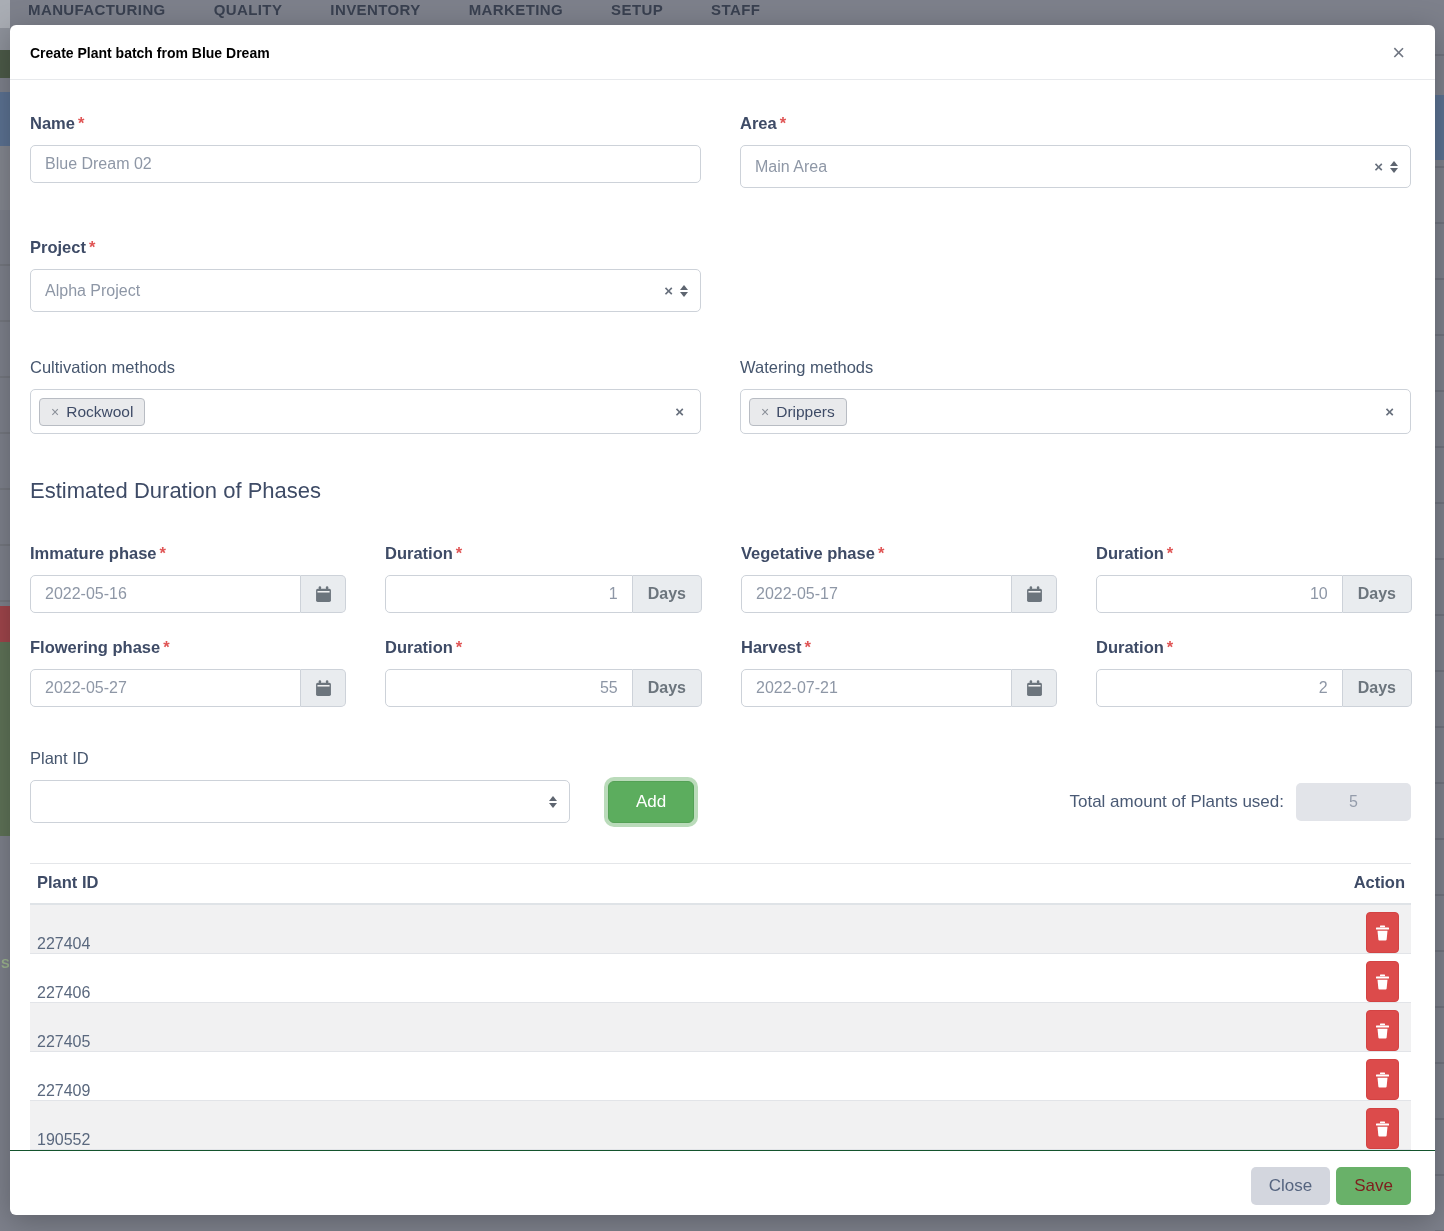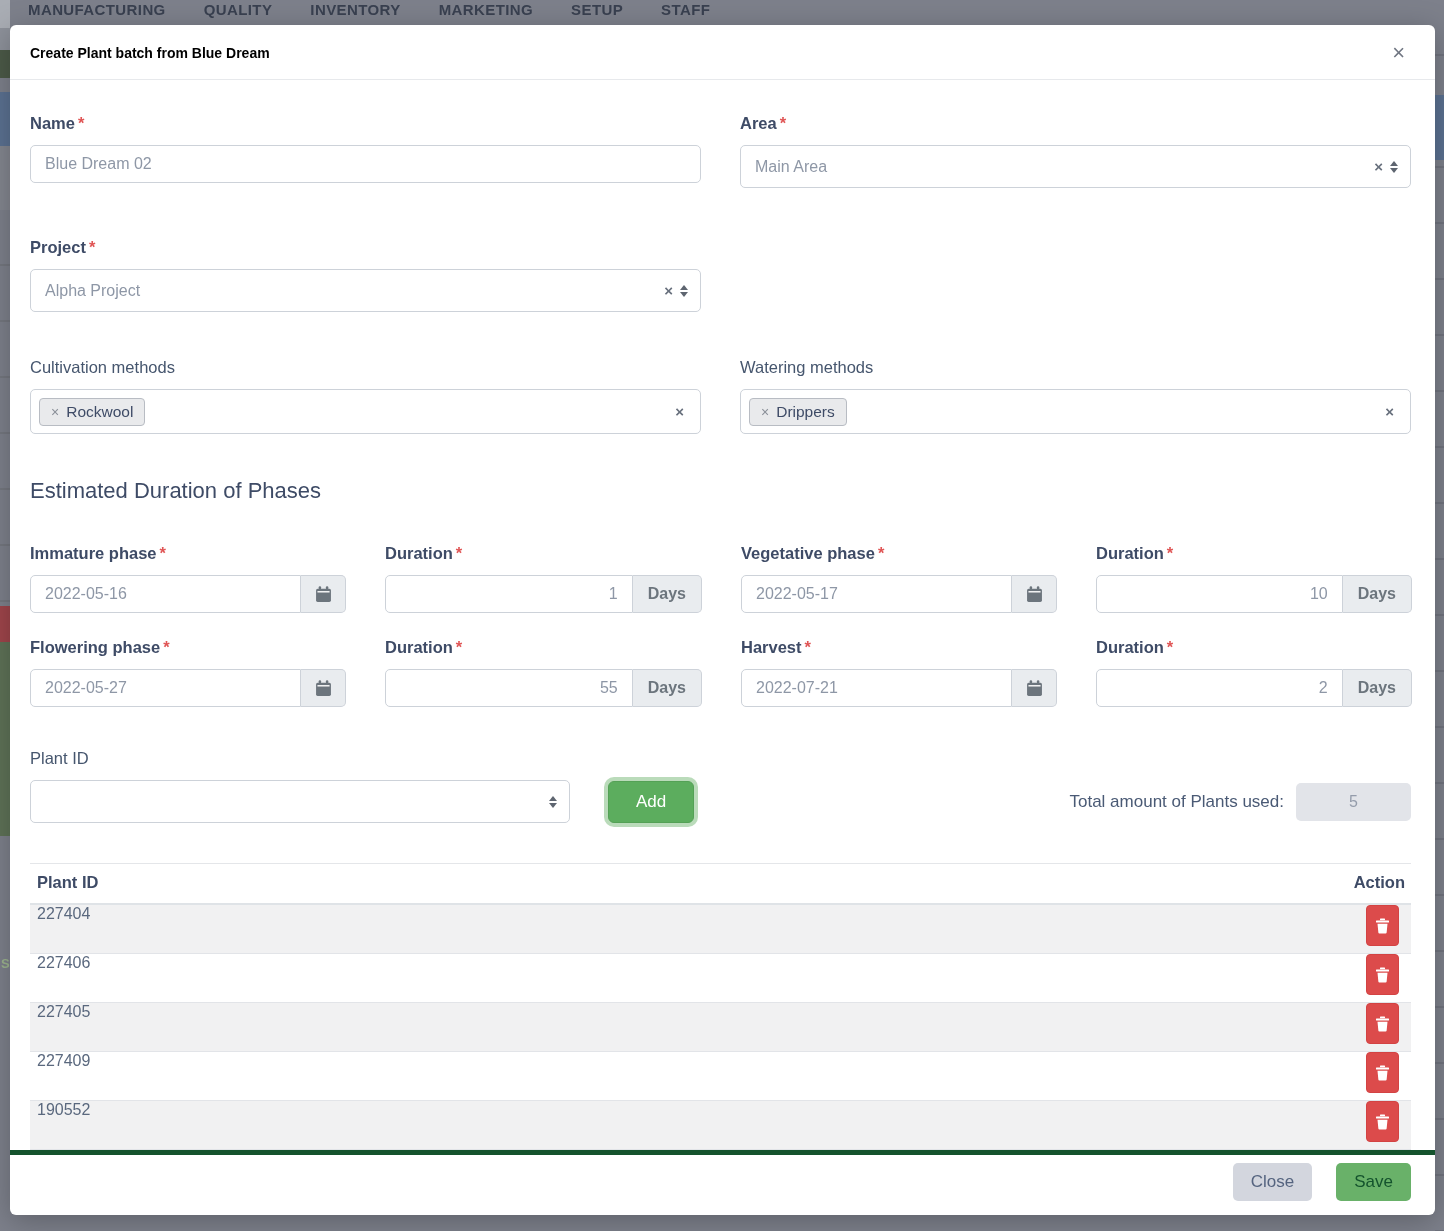--- a/index.html
+++ b/index.html
@@ -6,21 +6,21 @@
   html,body { width:1444px; height:1231px; overflow:hidden; }
   body {
     font-family: "Liberation Sans", "DejaVu Sans", sans-serif;
     background:#7d808b;
     position:relative;
   }
 
   
   .bg-nav {
     position:absolute; top:0; left:28px; right:0; height:26px;
-    display:flex; gap:38px; align-items:flex-start;
+    display:flex; gap:48px; align-items:flex-start;
     font-size:15px; font-weight:700; letter-spacing:.4px;
     color:#394050; white-space:nowrap; z-index:1;
   }
   .bg-nav span { padding-top:1px; }
   .bg-strip-left { position:absolute; left:0; top:0; width:10px; height:1231px; z-index:1; }
   .bg-strip-left .b { width:10px; }
   .bg-strip-right { position:absolute; right:0; top:0; width:9px; height:1231px; z-index:1;
     background: repeating-linear-gradient(#7d808b 0 54px, #70737e 54px 56px); }
   .bg-strip-right .blue { position:absolute; top:95px; left:0; width:9px; height:65px; background:#5b7191; }
   .bg-letter { position:absolute; left:1px; top:956px; font-size:13px; color:#9cb48e; font-weight:700; }
@@ -91,32 +91,32 @@
   }
   .total-group { margin-left:auto; display:flex; align-items:center; gap:12px; }
   .total-lbl { font-size:17px; color:#4a5a75; }
   .total-input { width:115px; height:38px; background:#e2e4e9; border:none; border-radius:5px;
     text-align:center; font-family:inherit; font-size:16px; color:#949cab; }
 
   .plant-table { margin-top:40px; }
   .t-head { display:flex; align-items:center; justify-content:space-between;
     padding:9px 6px 11px 7px; border-top:1px solid #e4e6e9; border-bottom:2px solid #dfe3e7;
     font-size:16.5px; font-weight:700; color:#3e4b66; }
-  .t-row { display:flex; align-items:flex-start; justify-content:space-between;
+  .t-row { display:flex; align-items:flex-end; justify-content:space-between;
     height:49px; padding:0 12px 0 7px; border-bottom:1px solid #e2e4e8; }
   .t-row.odd { background:#f1f1f2; }
   .t-id { font-size:16px; color:#5a687e; }
   .btn-trash { width:33px; height:41px; background:#dc4b4b; border:1px solid #d34343; border-radius:4px;
     display:flex; align-items:center; justify-content:center; cursor:pointer; }
 
-  .m-footer { border-top:5px solid #14532d; padding:8px 24px 18px;
-    display:flex; justify-content:flex-end; gap:0; }
+  .m-footer { border-top:1px solid #14532d; padding:16px 24px 18px;
+    display:flex; justify-content:flex-end; gap:6px; }
   .btn { font-family:inherit; font-size:17px; border:none; border-radius:5px; padding:9px 18px; cursor:pointer; }
   .btn-closefoot { background:#d3d6de; color:#55647f; }
-  .btn-save { background:#69b169; color:#14532d;margin-left:24px; }
+  .btn-save { background:#69b169; color:#7f1d1d; }
 </style>
 </head>
 <body>
 
 <nav class="bg-nav">
   <span>MANUFACTURING</span>
   <span>QUALITY</span>
   <span>INVENTORY</span>
   <span>MARKETING</span>
   <span>SETUP</span>

